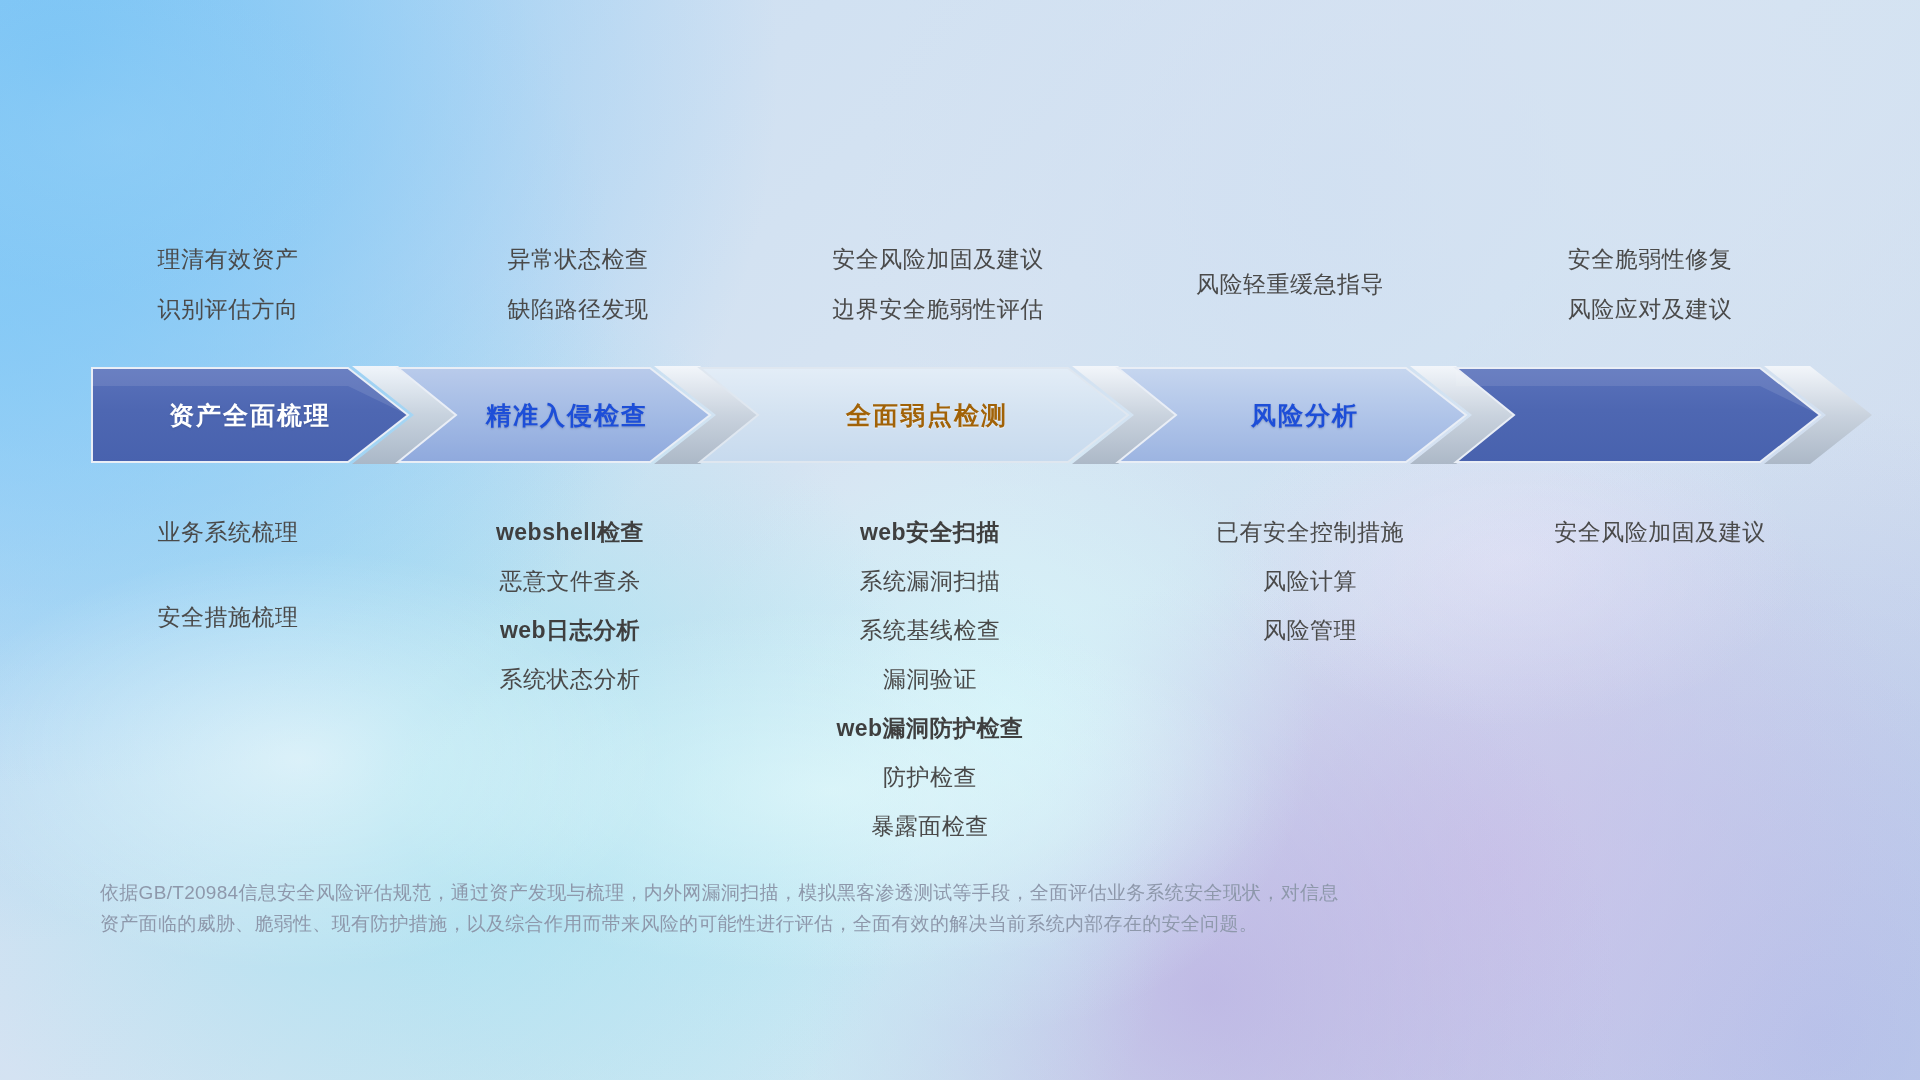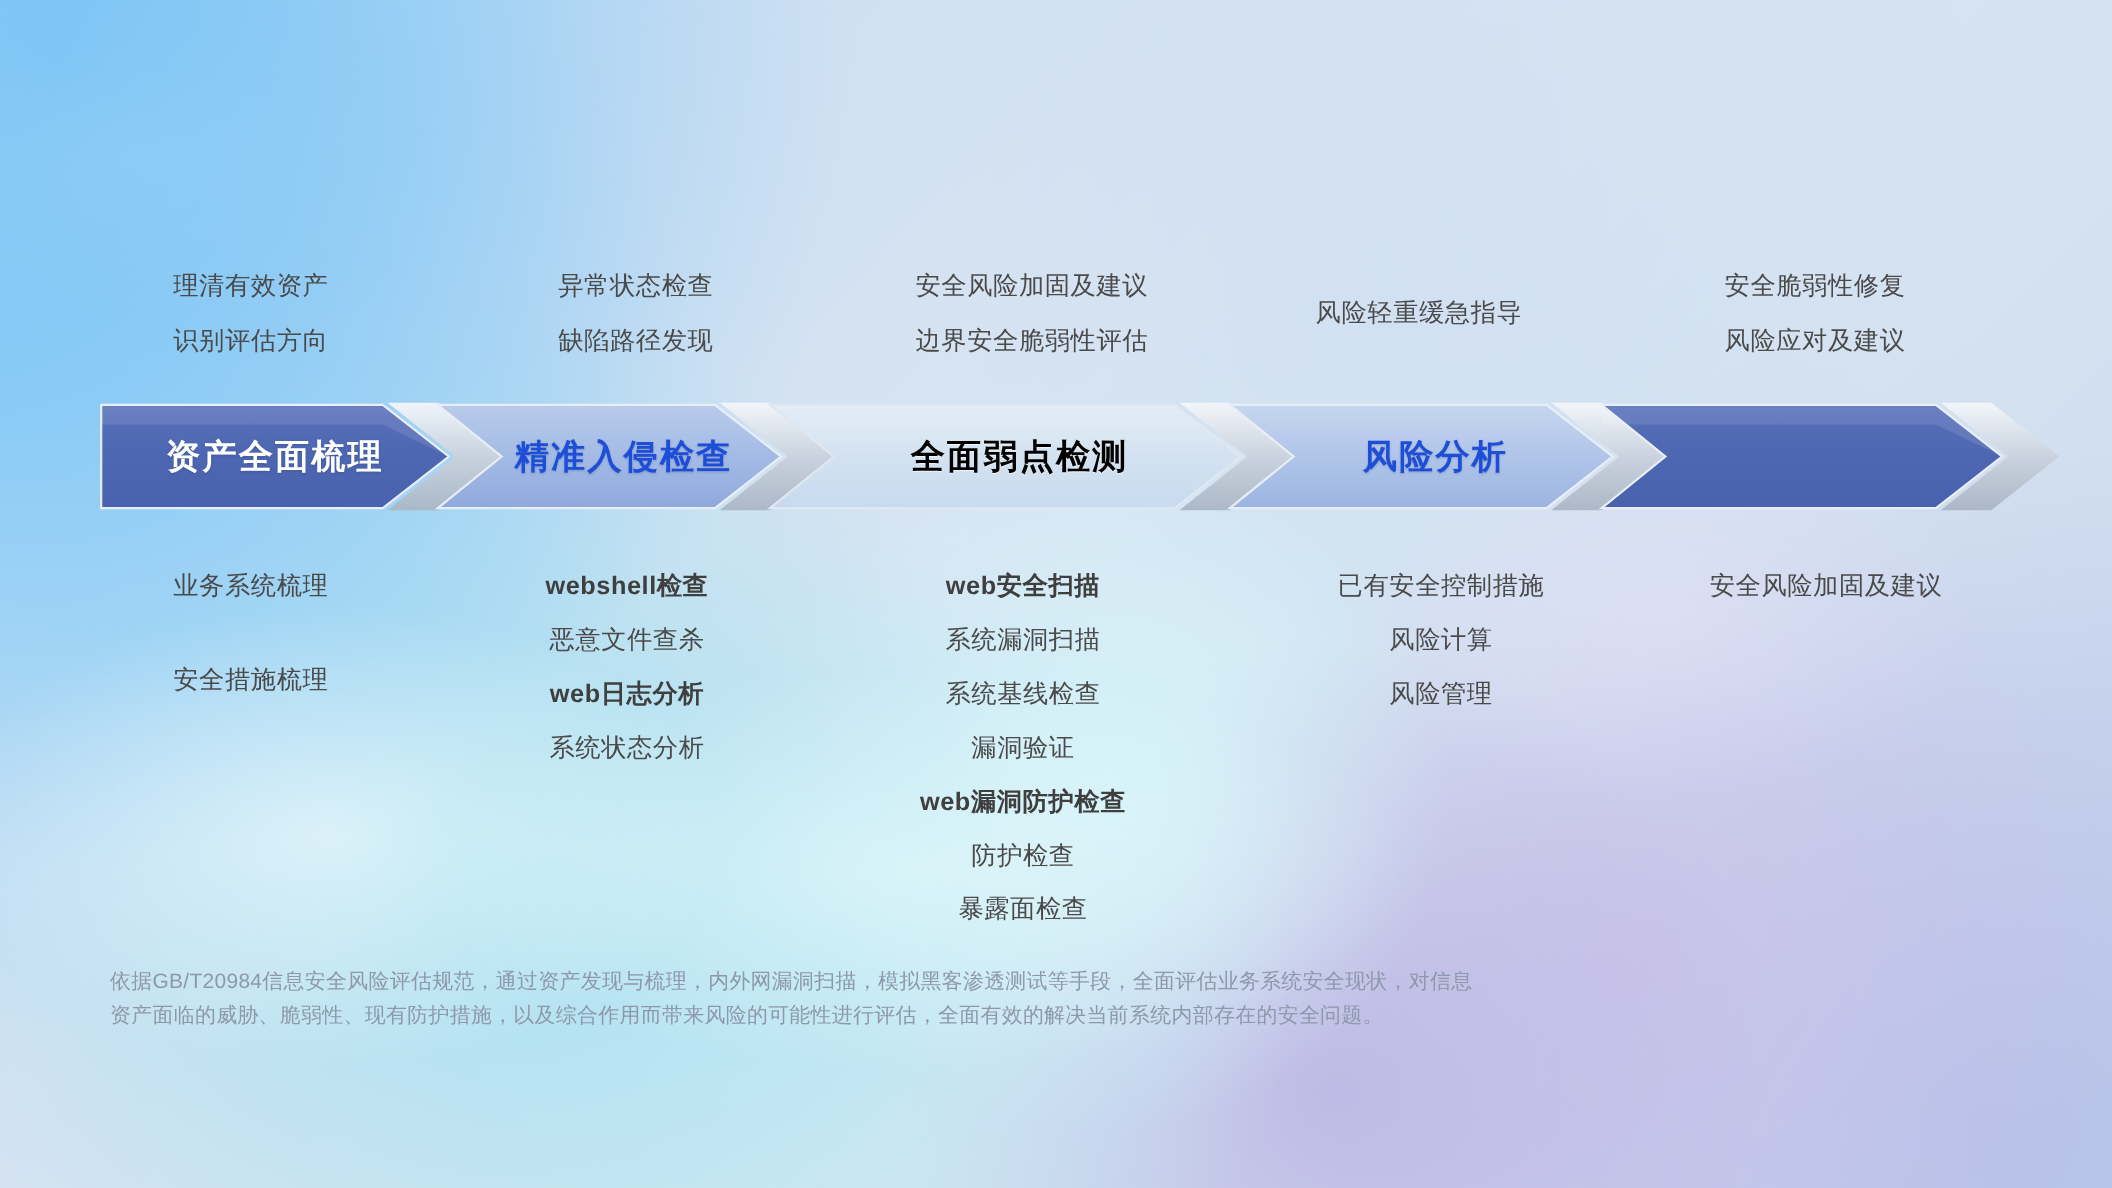--- a/index.html
+++ b/index.html
@@ -55,29 +55,29 @@
   #band { position:absolute; left:0; top:366px; width:1920px; height:98px; }
   #band svg { display:block; }
 
   .ch-text {
     position:absolute;
     top:366px;
     height:98px;
     display:flex;
     align-items:center;
     justify-content:center;
-    font-size:31px;
+    font-size:25px;
     font-weight:700;
     letter-spacing:2px;
     white-space:nowrap;
     text-shadow:0 1px 2px rgba(40,60,110,0.30);
   }
   .ch-text.on-dark { color:#ffffff; }
   .ch-text.on-mid  { color:#1d4ed8; }
-  .ch-text.on-light{ color:#000000; text-shadow:0 1px 1px rgba(255,255,255,0.65); }
+  .ch-text.on-light{ color:#a16207; text-shadow:0 1px 1px rgba(255,255,255,0.65); }
 
   
   #footer {
     position:absolute;
     left:100px; top:878px; width:1580px;
     color:#8e98ab;
     font-size:19px;
     line-height:1.62;
     letter-spacing:0.3px;
   }

